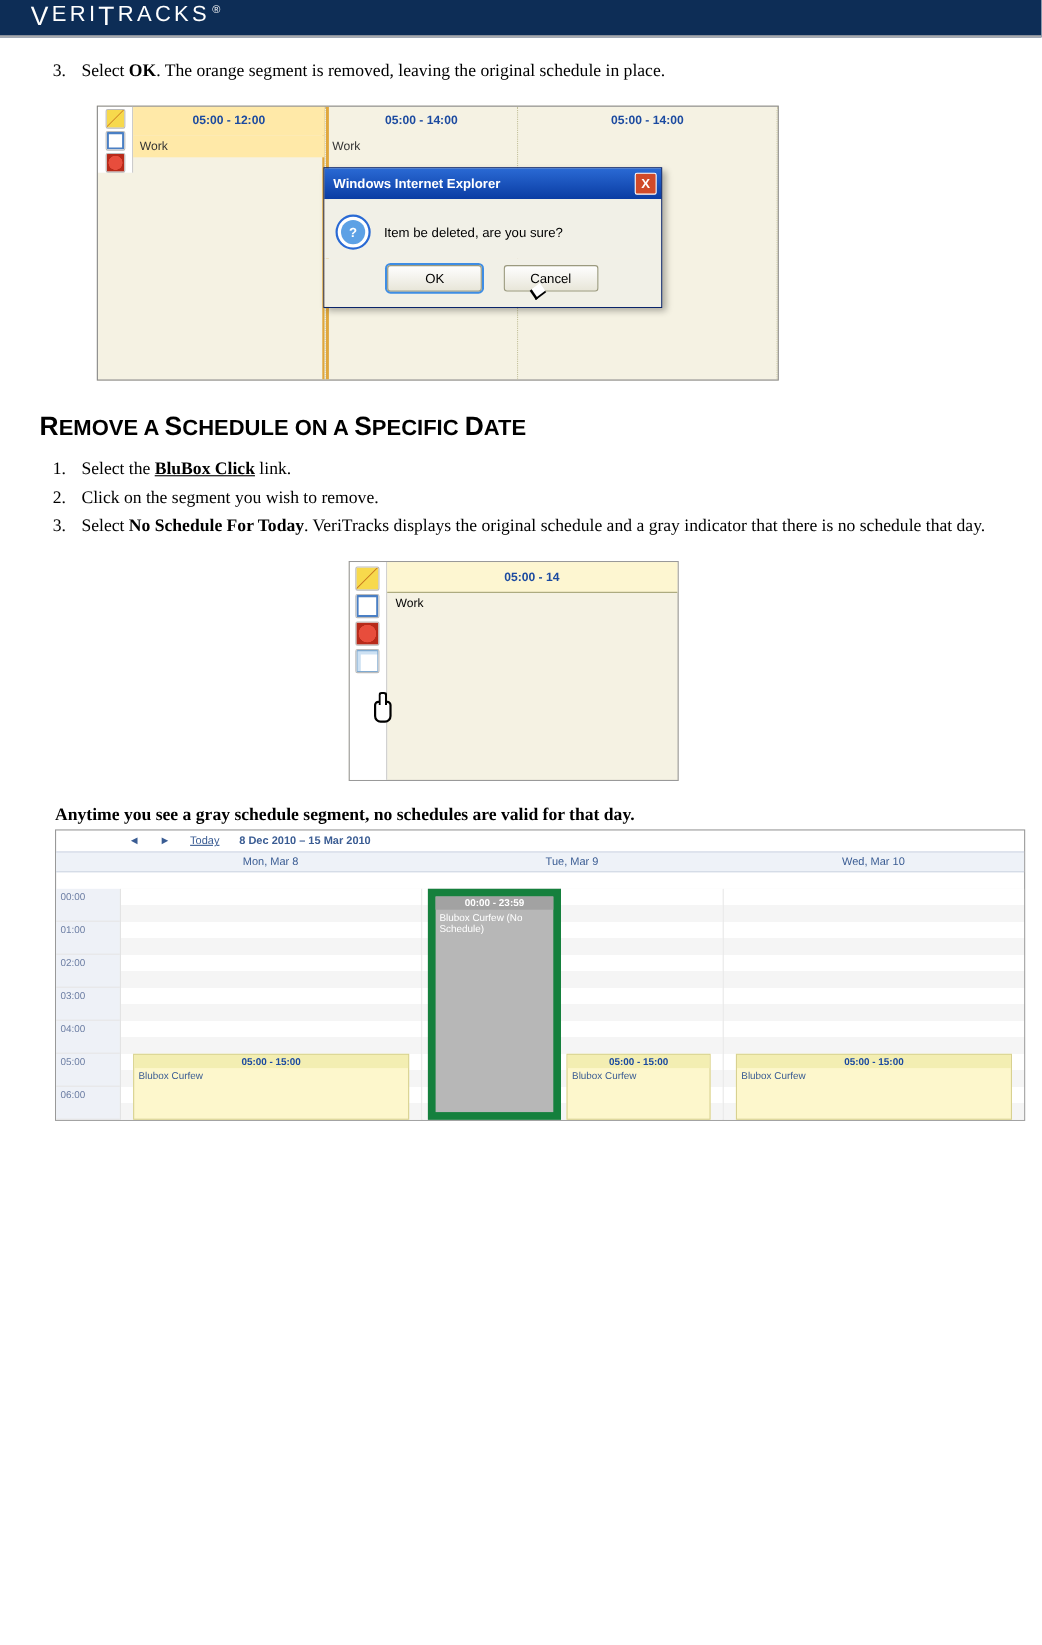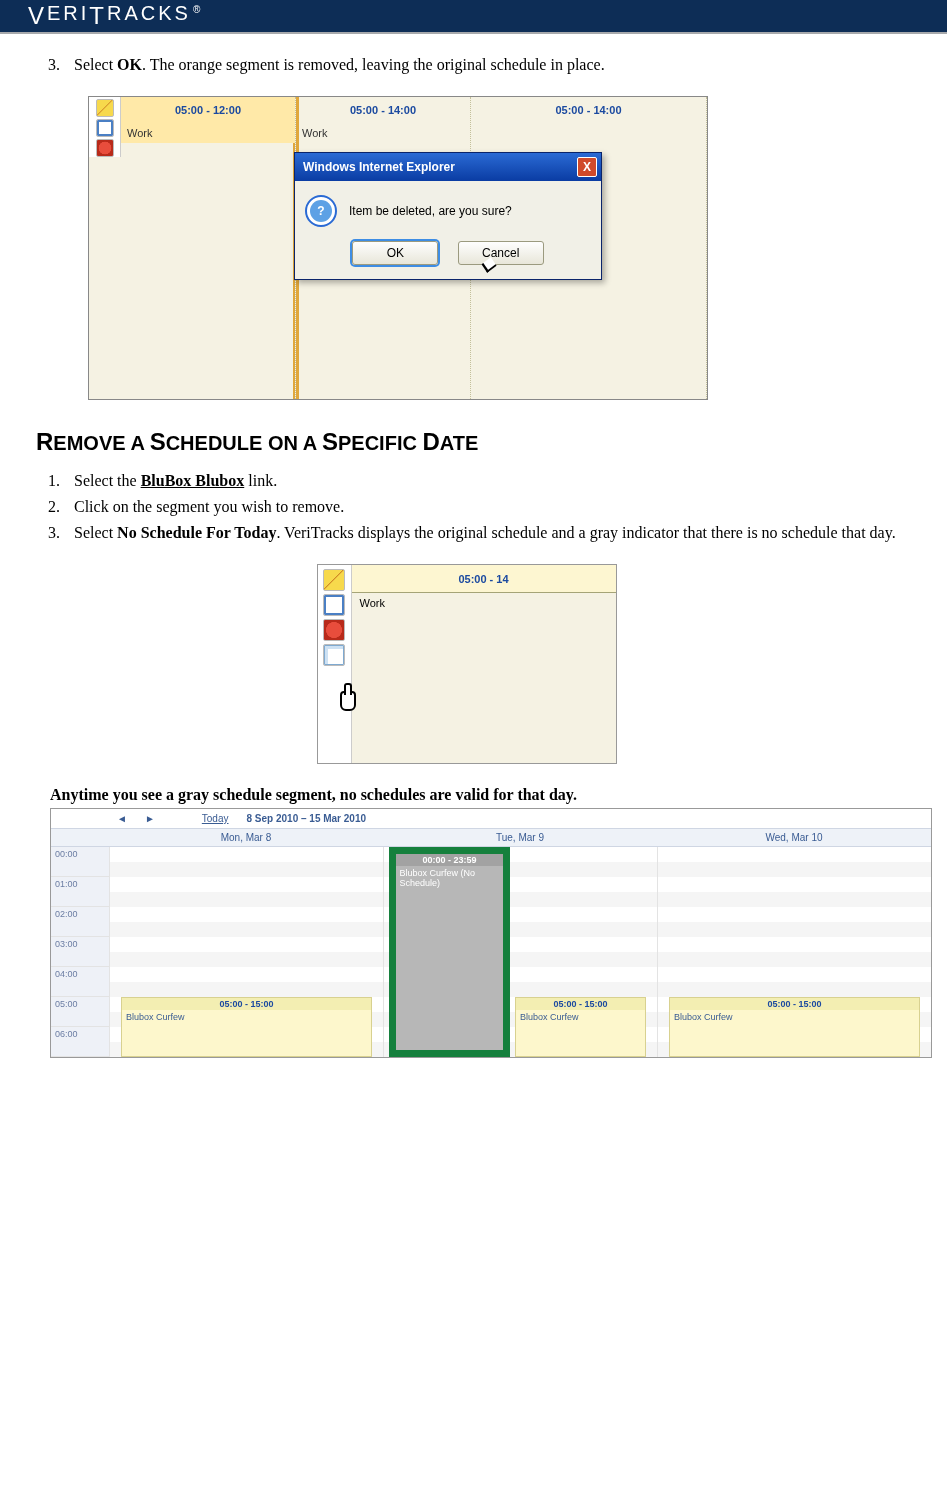--- a/index.html
+++ b/index.html
@@ -45,21 +45,21 @@
     font-variant: small-caps;
     margin: 28px 0 16px 0;
     letter-spacing: 0px;
   }
   .heading .cap { font-size: 24px; }
   .ol { margin: 0 0 22px 0; }
   .ol .step { margin-bottom: 8px; }
 
   
   .fig1 {
-    width: 620px; height: 304px;
+    width: 620px; height: 250px;
     margin-left: 52px;
     border: 1px solid #888;
     background: #f5f2e3;
     position: relative;
     overflow: hidden;
     font-family: Tahoma, Verdana, sans-serif;
     font-size: 11px;
   }
   .fig1 .tools {
     width: 32px; background:#fff;
@@ -125,26 +125,26 @@
   .note { font-weight:bold; margin:12px 0 4px 14px;}
   .fig3 {
     margin-left:14px; width:882px; border:1px solid #999;
     font-family: Verdana, Tahoma, sans-serif;
     font-size:10px; color:#555;
     background:#fff;
   }
   .fig3 .title { background:#e5e5e5; padding:4px 6px; color:#3a5c93; font-weight:bold; font-size:11px;}
   .fig3 .nav { display:flex; align-items:center; gap:18px; padding:4px 10px 4px 66px; font-size:10px; color:#3a5c93;}
   .fig3 .nav .arrow { color:#3a5c93; font-weight:bold;}
-  .fig3 .nav .today { text-decoration:underline;margin-left:29px;}
+  .fig3 .nav .today { text-decoration:underline;}
   .fig3 .nav .range { font-weight:bold;}
   .fig3 .dayhdr { display:flex; background:#eef2f8; border-top:1px solid #cfd6e3; border-bottom:1px solid #cfd6e3;}
   .fig3 .dayhdr .tc { width:58px;}
   .fig3 .dayhdr .dc { flex:1; text-align:center; padding:3px 0; color:#3a5c93; font-weight:normal;}
-  .fig3 .grid { position:relative; display:flex;}
+  .fig3 .grid { position:relative; display:flex;margin-top:15px;}
   .fig3 .times { width:58px;}
   .fig3 .times .hr { height:30px; border-bottom:1px solid #e3e3e3; background:#eef1f7; color:#6b7da3; font-size:9px; padding:2px 4px;}
   .fig3 .days { flex:1; display:flex; position:relative;}
   .fig3 .day { flex:1; border-left:1px solid #e3e3e3; position:relative;}
   .fig3 .day::before { content:""; position:absolute; inset:0;
      background: repeating-linear-gradient(to bottom, #fff 0 15px, #f5f5f5 15px 30px);}
   .yellowblk {
     position:absolute; left:4%; right:4%;
     background:#fdf7cc; border:1px solid #d8d190;
   }
@@ -226,21 +226,21 @@
     </div>
 
     <div class="heading">
       <span class="cap">R</span>EMOVE A <span class="cap">S</span>CHEDULE ON A <span class="cap">S</span>PECIFIC <span class="cap">D</span>ATE
       
     </div>
 
     <div class="ol">
       <div class="step">
         <div class="num">1.</div>
-        <div class="txt"><span>Select the </span><span class="bold ul">BluBox Blubox</span><span> link.</span></div>
+        <div class="txt"><span>Select the </span><span class="bold ul">BluBox Click</span><span> link.</span></div>
       </div>
       <div class="step">
         <div class="num">2.</div>
         <div class="txt">Click on the segment you wish to remove.</div>
       </div>
       <div class="step">
         <div class="num">3.</div>
         <div class="txt"><span>Select </span><span class="bold">No Schedule For Today</span><span>. VeriTracks displays the original schedule and a gray indicator that there is no schedule that day.</span></div>
       </div>
     </div>
@@ -257,21 +257,21 @@
       <div class="hand"></div>
     </div>
 
     <div class="note">Anytime you see a gray schedule segment, no schedules are valid for that day.</div>
 
     <div class="fig3">
       <div class="nav">
         <span class="arrow">◄</span>
         <span class="arrow">►</span>
         <span class="today">Today</span>
-        <span class="range">8 Sep 2010 – 15 Mar 2010</span>
+        <span class="range">8 Dec 2010 – 15 Mar 2010</span>
       </div>
       <div class="dayhdr">
         <div class="tc"></div>
         <div class="dc">Mon, Mar 8</div>
         <div class="dc">Tue, Mar 9</div>
         <div class="dc">Wed, Mar 10</div>
       </div>
       <div class="grid">
         <div class="times">
           <div class="hr">00:00</div>

